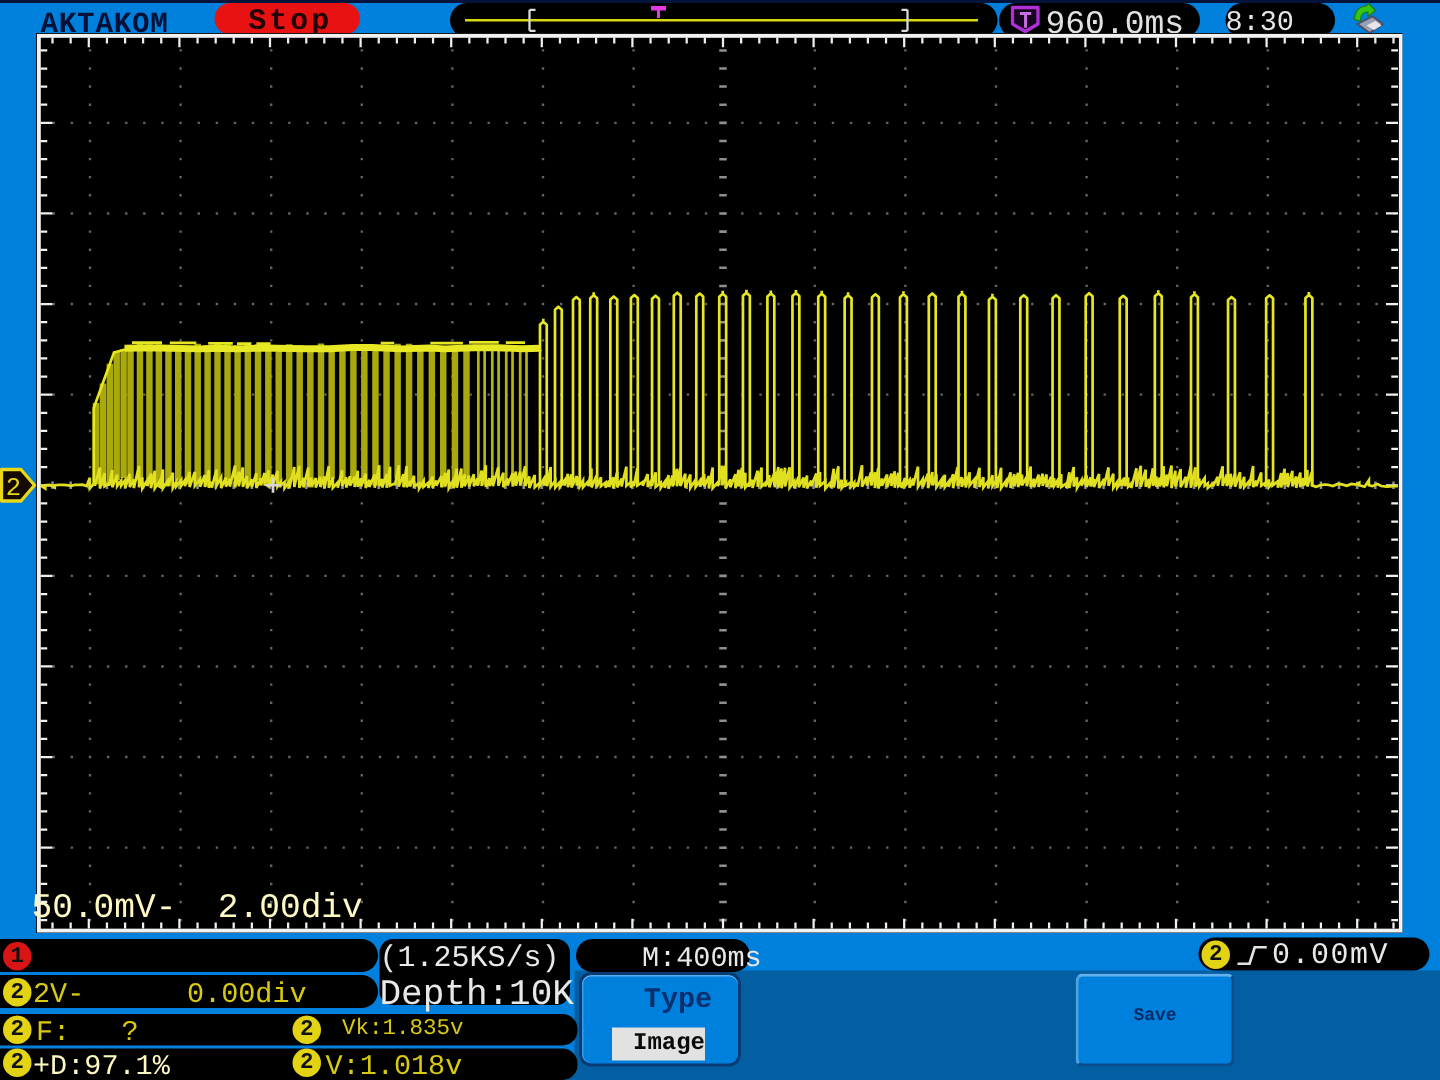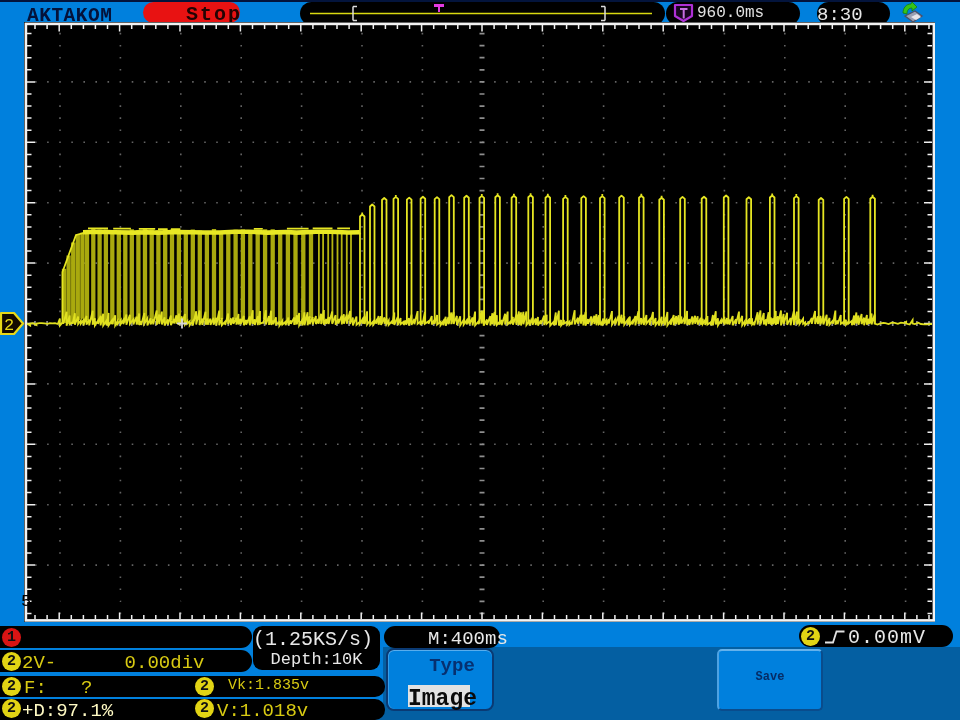--- a/index.html
+++ b/index.html
@@ -4,36 +4,36 @@
 html,body{margin:0;padding:0;width:960px;height:720px;overflow:hidden;background:#0080dd;font-family:"Liberation Mono",monospace;}
 .abs{position:absolute;}
 .pill{position:absolute;background:#000;}
 .circ{position:absolute;width:19px;height:19px;border-radius:50%;text-align:center;font-weight:bold;font-size:15px;line-height:19px;color:#111;}
 </style></head>
 <body>
 <div class="abs" style="left:0;top:0;width:960px;height:2px;background:#03143c"></div>
 
 <div class="abs" style="left:27px;top:4.5px;font-size:19.5px;font-weight:bold;color:#04123a;letter-spacing:0.5px">AKTAKOM</div>
 <div class="abs" style="left:143px;top:1.5px;width:97px;height:21.5px;background:#e81212;border-radius:11px;"></div>
-<div class="abs" style="left:145px;top:3px;width:97px;text-align:right;font-size:20px;font-weight:bold;color:#230303;letter-spacing:2px">Stop</div>
+<div class="abs" style="left:145px;top:3px;width:97px;text-align:center;font-size:20px;font-weight:bold;color:#230303;letter-spacing:2px">Stop</div>
 
 <div class="pill" style="left:300px;top:2px;width:365px;height:23px;border-radius:12px;"></div>
 <svg class="abs" style="left:300px;top:2px" width="365" height="23" viewBox="0 0 365 23">
  <path d="M10 11.5H352" stroke="#d8d810" stroke-width="1.6"></path>
  <path d="M53 4.5v14M57 4.5h-4M57 18.5h-4" stroke="#dcdcdc" stroke-width="1.5" fill="none"></path>
  <path d="M305 4.5v14M301 4.5h4M301 18.5h4" stroke="#dcdcdc" stroke-width="1.5" fill="none"></path>
  <path d="M134 2h10v3h-4v5h-2V5h-4z" fill="#e23ae2"></path>
 </svg>
 
 <div class="pill" style="left:666px;top:1.5px;width:134px;height:23px;border-radius:12px;"></div>
 <svg class="abs" style="left:672px;top:3px" width="24" height="20" viewBox="0 0 24 20">
  <path d="M3 2h17v11l-8.5 5l-8.5-5z" fill="#180620" stroke="#ae30d6" stroke-width="2.2" stroke-linejoin="round"></path>
  <path d="M8 6h7.5M11.7 6v9.5" stroke="#c66fe2" stroke-width="2"></path>
 </svg>
-<div class="abs" style="left:697px;top:3.5px;font-size:16px;color:#e2e2e2;">960.0ms</div>
+<div class="abs" style="left:697px;top:3.5px;font-size:22px;color:#e2e2e2;">960.0ms</div>
 
 <div class="pill" style="left:817px;top:1.5px;width:73px;height:23px;border-radius:12px;"></div>
 <div class="abs" style="left:817px;top:3.5px;width:73px;text-align:left;font-size:19px;color:#e6e6e6;">8:30</div>
 
 <svg class="abs" style="left:899px;top:1px" width="26" height="26" viewBox="0 0 26 26">
  <path d="M6 15l10-5l7 5l-9 6z" fill="#9aa0b4" stroke="#4a5068" stroke-width="1.3"></path>
  <path d="M12 16l6-3l4 3l-5 3z" fill="#e8e4ea"></path>
  <path d="M4 12c0-5 3-9 8-9l1-2l5 5l-5 4l0-3c-3 0-5 2-5 6z" fill="#35c518" stroke="#1a7a0a" stroke-width="0.8"></path>
 </svg>
 
@@ -54,29 +54,29 @@
 <svg class="abs" style="left:0;top:310px" width="26" height="27" viewBox="0 0 26 27">
  <path d="M1 3h13l9 10.5l-9 10.5H1z" fill="#140a00" stroke="#e8d818" stroke-width="2.2" stroke-linejoin="round"></path>
  <text x="9" y="20" font-family="Liberation Mono,monospace" font-size="17" fill="#e8d818" text-anchor="middle">2</text>
 </svg>
 
 <div class="abs" style="left:0;top:711px;width:960px;height:9px;background:#045fa2"></div>
 <div class="abs" style="left:383px;top:647px;width:577px;height:66px;background:#045fa2"></div>
 
 <div class="pill" style="left:0;top:626px;width:252px;height:22px;border-radius:0 11px 11px 0;"></div>
 <div class="circ" style="left:2px;top:627.5px;background:#d81414;">1</div>
-<div class="abs" style="left:21px;top:592px;font-size:17px;color:#000000;white-space:pre">50.0mV-  2.00div</div>
+<div class="abs" style="left:21px;top:592px;font-size:23px;color:#fef9c3;white-space:pre">50.0mV-  2.00div</div>
 
 <div class="pill" style="left:0;top:650px;width:252px;height:22px;border-radius:0 11px 11px 0;"></div>
 <div class="circ" style="left:2px;top:651.5px;background:#e2d414;">2</div>
 <div class="abs" style="left:22px;top:652px;font-size:19px;color:#d8ca12;white-space:pre">2V-      0.00div</div>
 
 <div class="pill" style="left:253px;top:626px;width:127px;height:44px;border-radius:9px;"></div>
 <div class="abs" style="left:253px;top:628px;width:101px;text-align:center;font-size:20px;color:#e8e8e8;">(1.25KS/s)</div>
-<div class="abs" style="left:253px;top:650px;width:127px;text-align:center;font-size:17px;color:#e8e8e8;">Depth:10K</div>
+<div class="abs" style="left:253px;top:650px;width:127px;text-align:center;font-size:24px;color:#e8e8e8;">Depth:10K</div>
 
 <div class="pill" style="left:384px;top:626px;width:116px;height:22px;border-radius:11px;"></div>
 <div class="abs" style="left:404px;top:628px;font-size:19px;color:#e8e8e8;margin-left:24px;">M:400ms</div>
 
 <div class="pill" style="left:799px;top:625px;width:154px;height:22px;border-radius:11px;"></div>
 <div class="circ" style="left:801px;top:626.5px;background:#e2d414;">2</div>
 <svg class="abs" style="left:823px;top:627px" width="26" height="19" viewBox="0 0 26 19">
  <path d="M2 15.5h8l3.5-11h8" stroke="#e2e2e2" stroke-width="1.8" fill="none"></path>
 </svg>
 <div class="abs" style="left:848px;top:626px;font-size:20px;color:#e8e8e8;letter-spacing:1px">0.00mV</div>
@@ -89,16 +89,16 @@
 
 <div class="pill" style="left:0;top:698.5px;width:385px;height:21px;border-radius:0 10px 10px 0;"></div>
 <div class="circ" style="left:2px;top:699px;background:#e2d414;">2</div>
 <div class="abs" style="left:22px;top:699.5px;font-size:19px;color:#fef9c3;">+D:97.1%</div>
 <div class="circ" style="left:195px;top:699px;background:#e2d414;">2</div>
 <div class="abs" style="left:217px;top:699.5px;font-size:19px;color:#d8ca12;">V:1.018v</div>
 
 <div class="abs" style="left:386px;top:648px;width:108px;height:63px;background:#0080dd;border:2px solid #0a3a74;border-radius:8px;box-sizing:border-box;box-shadow:inset 0 1px 0 rgba(160,210,250,0.55),inset 1px 0 0 rgba(160,210,250,0.35);"></div>
 <div class="abs" style="left:386px;top:655px;width:132px;text-align:center;font-size:19px;font-weight:bold;color:#063070;">Type</div>
 <div class="abs" style="left:408px;top:685px;width:62px;height:22px;background:#e2e2e2;"></div>
-<div class="abs" style="left:408px;top:686px;width:62px;text-align:right;font-size:23px;font-weight:bold;color:#0a0a0a;">Image</div>
+<div class="abs" style="left:408px;top:686px;width:62px;text-align:right;font-size:16px;font-weight:bold;color:#0a0a0a;">Image</div>
 
 <div class="abs" style="left:717px;top:649px;width:106px;height:62px;background:#0080dd;border-radius:5px;border-top:2px solid #64b2ec;border-left:2px solid #4ea2e2;border-right:2px solid #0a4c8c;border-bottom:2px solid #0a4c8c;box-sizing:border-box;"></div>
 <div class="abs" style="left:717px;top:670px;width:106px;text-align:center;font-size:12px;font-weight:bold;color:#052c66;">Save</div>
 
 </body></html>

